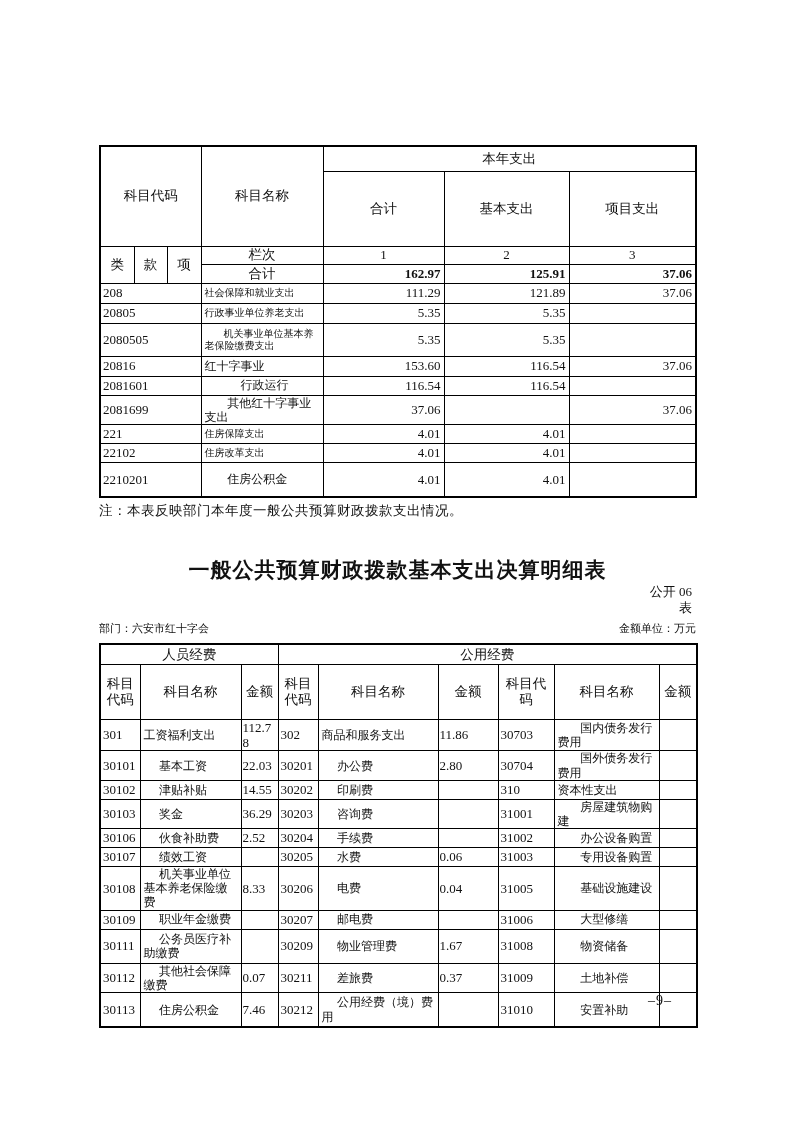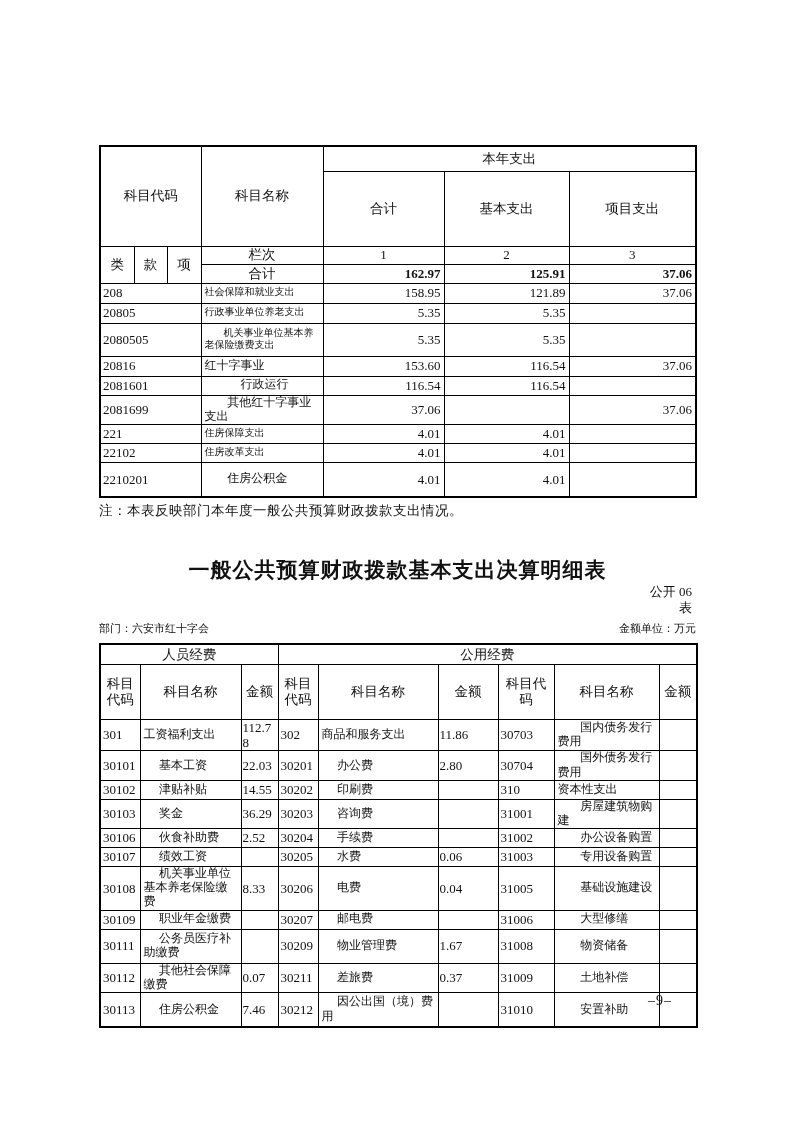--- a/index.html
+++ b/index.html
@@ -10,21 +10,21 @@
   }
   .content{position:absolute;left:99px;top:145px;width:597px;}
 
   table{border-collapse:collapse;table-layout:fixed;width:597px;}
   table.bordered{border:2px solid #000;}
   td{border:1px solid #000;font-size:13px;line-height:1.18;vertical-align:middle;
      padding:0 2px;overflow:hidden;word-break:break-all;}
   td.c{text-align:center;}
   td.r{text-align:right;padding-right:3px;}
   td.code{text-align:left;padding-left:2px;font-size:13px;}
-  td.nm{text-align:left;padding-left:3px;font-size:12px;font-family:Liberation Mono, monospace;}
+  td.nm{text-align:left;padding-left:3px;font-size:12px;}
   td.sm{font-size:10px;}
   td.amtL{text-align:left;padding-left:1px;}
   .i1{text-indent:1.3em;}
   .i2{text-indent:1.9em;}
   .i3{text-indent:3em;}
   .b{font-weight:bold;}
   td.hdr{text-align:center;font-size:13.5px;}
 
   .note{margin-top:4px;font-size:13.5px;letter-spacing:.5px;}
   .title{margin:36px 0 0 0;text-align:center;font-size:21px;font-weight:700;
@@ -72,21 +72,21 @@
       </tr>
       <tr style="height:19px">
         <td class="hdr">合计</td>
         <td class="r b">162.97</td>
         <td class="r b">125.91</td>
         <td class="r b">37.06</td>
       </tr>
       <tr style="height:20px">
         <td colspan="3" class="code">208</td>
         <td class="nm sm">社会保障和就业支出</td>
-        <td class="r">158.95</td>
+        <td class="r">111.29</td>
         <td class="r">121.89</td>
         <td class="r">37.06</td>
       </tr>
       <tr style="height:20px">
         <td colspan="3" class="code">20805</td>
         <td class="nm sm">行政事业单位养老支出</td>
         <td class="r">5.35</td>
         <td class="r">5.35</td>
         <td class="r"></td>
       </tr>
@@ -290,21 +290,21 @@
         <td class="amtL">0.37</td>
         <td class="code">31009</td>
         <td class="nm i2">土地补偿</td>
         <td class="amtL"></td>
       </tr>
       <tr style="height:35px">
         <td class="code">30113</td>
         <td class="nm i1">住房公积金</td>
         <td class="amtL">7.46</td>
         <td class="code">30212</td>
-        <td class="nm i1">因公出国（境）费用</td>
+        <td class="nm i1">公用经费（境）费用</td>
         <td class="amtL"></td>
         <td class="code">31010</td>
         <td class="nm i2">安置补助</td>
         <td class="amtL"></td>
       </tr>
     </tbody>
       </table>
   </div>
 
   <div class="pagenum">–9–</div>

